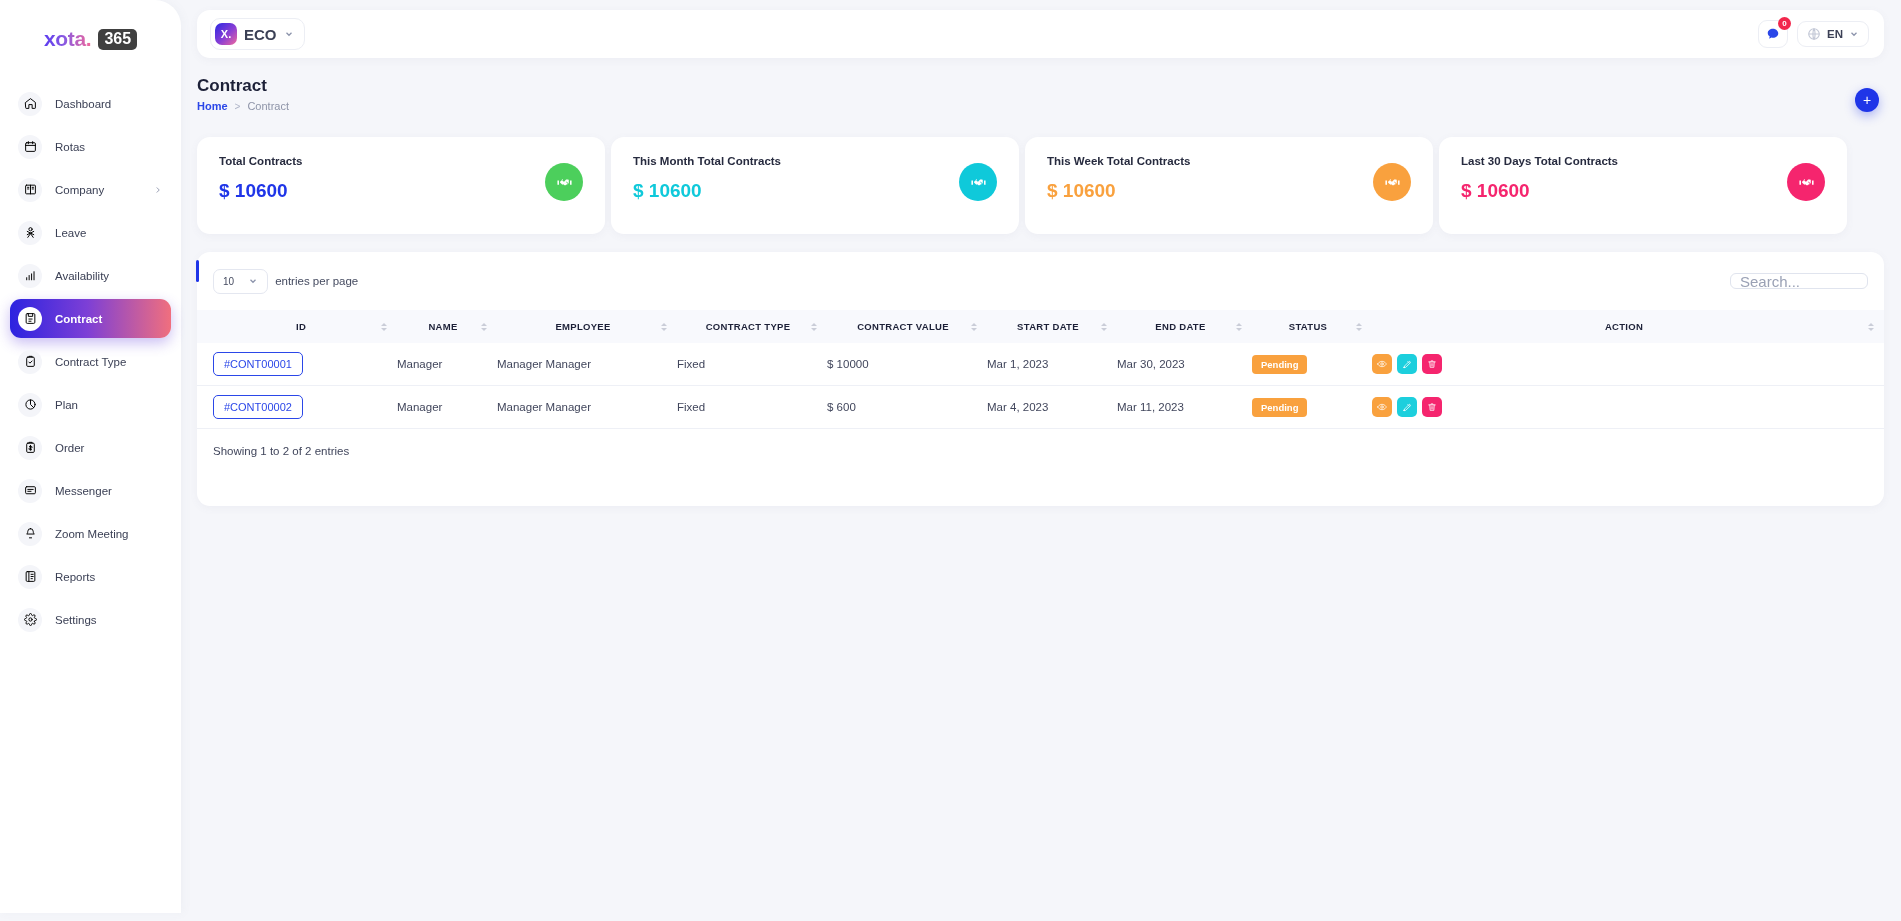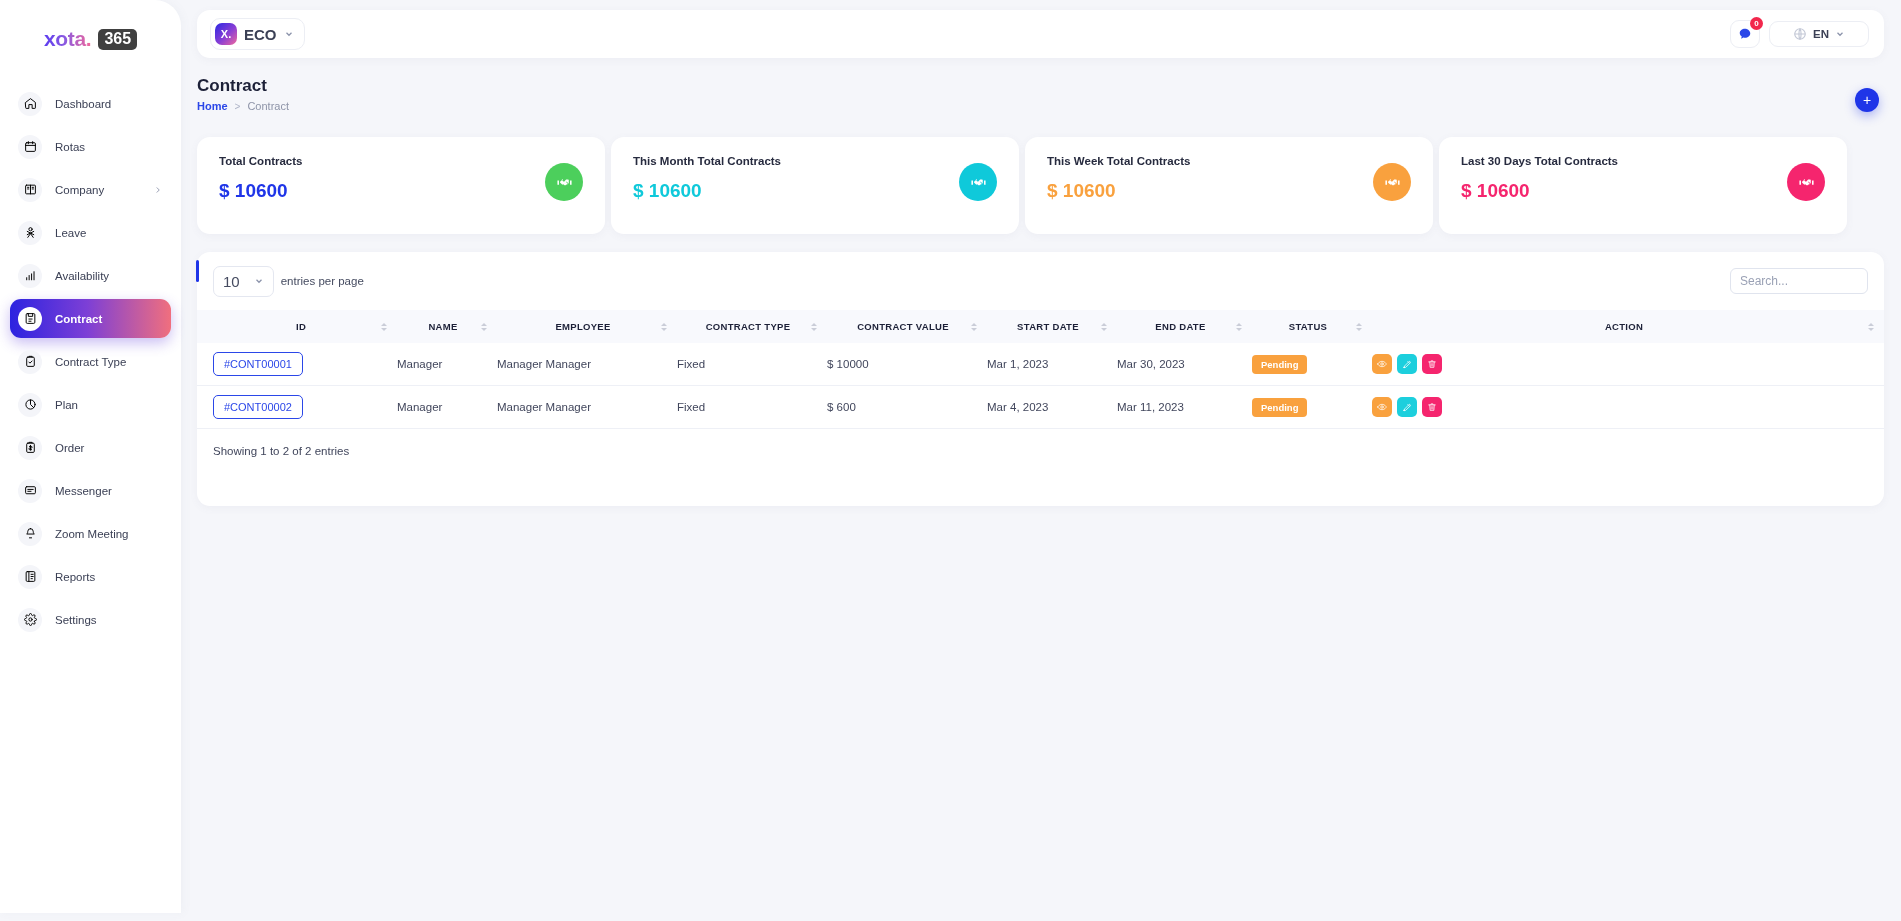--- a/index.html
+++ b/index.html
@@ -83,21 +83,21 @@
   }
   #chat-btn svg { width: 14px; height: 14px; color: #2b47e8; }
   #chat-badge {
     position: absolute; top: -4px; right: -4px;
     min-width: 13px; height: 13px; padding: 0 3px;
     background: #f2274c; color: #fff; border-radius: 7px;
     font-size: 8px; font-weight: 700; line-height: 13px; text-align: center;
   }
   #lang-chip {
     display: flex; align-items: center; gap: 6px;
-    padding: 5px 23px; border: 1px solid #eceef4; border-radius: 9px; cursor: pointer;
+    padding: 5px 9px; border: 1px solid #eceef4; border-radius: 9px; cursor: pointer;
   }
   #lang-chip svg.globe { width: 14px; height: 14px; color: #c3c8d6; }
   #lang-code { font-size: 11.5px; font-weight: 600; color: #3b4055; }
 
   
   #page-head { position: absolute; left: 197px; top: 76px; }
   #page-title { font-size: 17px; font-weight: 600; color: #1d2138; }
   #crumbs { display: flex; align-items: center; gap: 7px; margin-top: 4px; font-size: 11px; }
   #crumb-home { color: #2b47e8; font-weight: 600; cursor: pointer; }
   .crumb-sep { color: #aeb4c7; font-size: 10px; }
@@ -136,27 +136,27 @@
   #accent-bar {
     position: absolute; left: -1px; top: 8px; width: 3px; height: 22px;
     background: #1f35e8; border-radius: 2px;
   }
   #panel-top {
     display: flex; align-items: center; height: 58px; padding: 0 16px;
   }
   #len-select {
     display: flex; align-items: center; gap: 14px;
     border: 1px solid #e4e7f0; border-radius: 7px;
-    padding: 6px 9px; font-size: 15px; color: #454b60; cursor: pointer;
+    padding: 6px 9px; font-size: 10px; color: #454b60; cursor: pointer;
   }
   #len-label { font-size: 11.5px; color: #454b60; margin-left: 7px; }
   #search-box {
-    margin-left: auto; width: 138px; height: 26px;
+    margin-left: auto; width: 138px; height: 16px;
     border: 1px solid #e0e4ee; border-radius: 6px;
-    padding: 0 9px; font-size: 12px; color: #454b60;
+    padding: 0 9px; font-size: 15px; color: #454b60;
     font-family: "Liberation Sans", sans-serif; outline: none;
   }
   #search-box::placeholder { color: #9aa1b5; }
 
   table { width: 100%; border-collapse: collapse; }
   thead tr { background: #f8f9fd; }
   th {
     text-align: center; font-size: 9.5px; font-weight: 700;
     color: #1d2138; letter-spacing: .3px;
     padding: 11px 8px 11px 0; position: relative;

